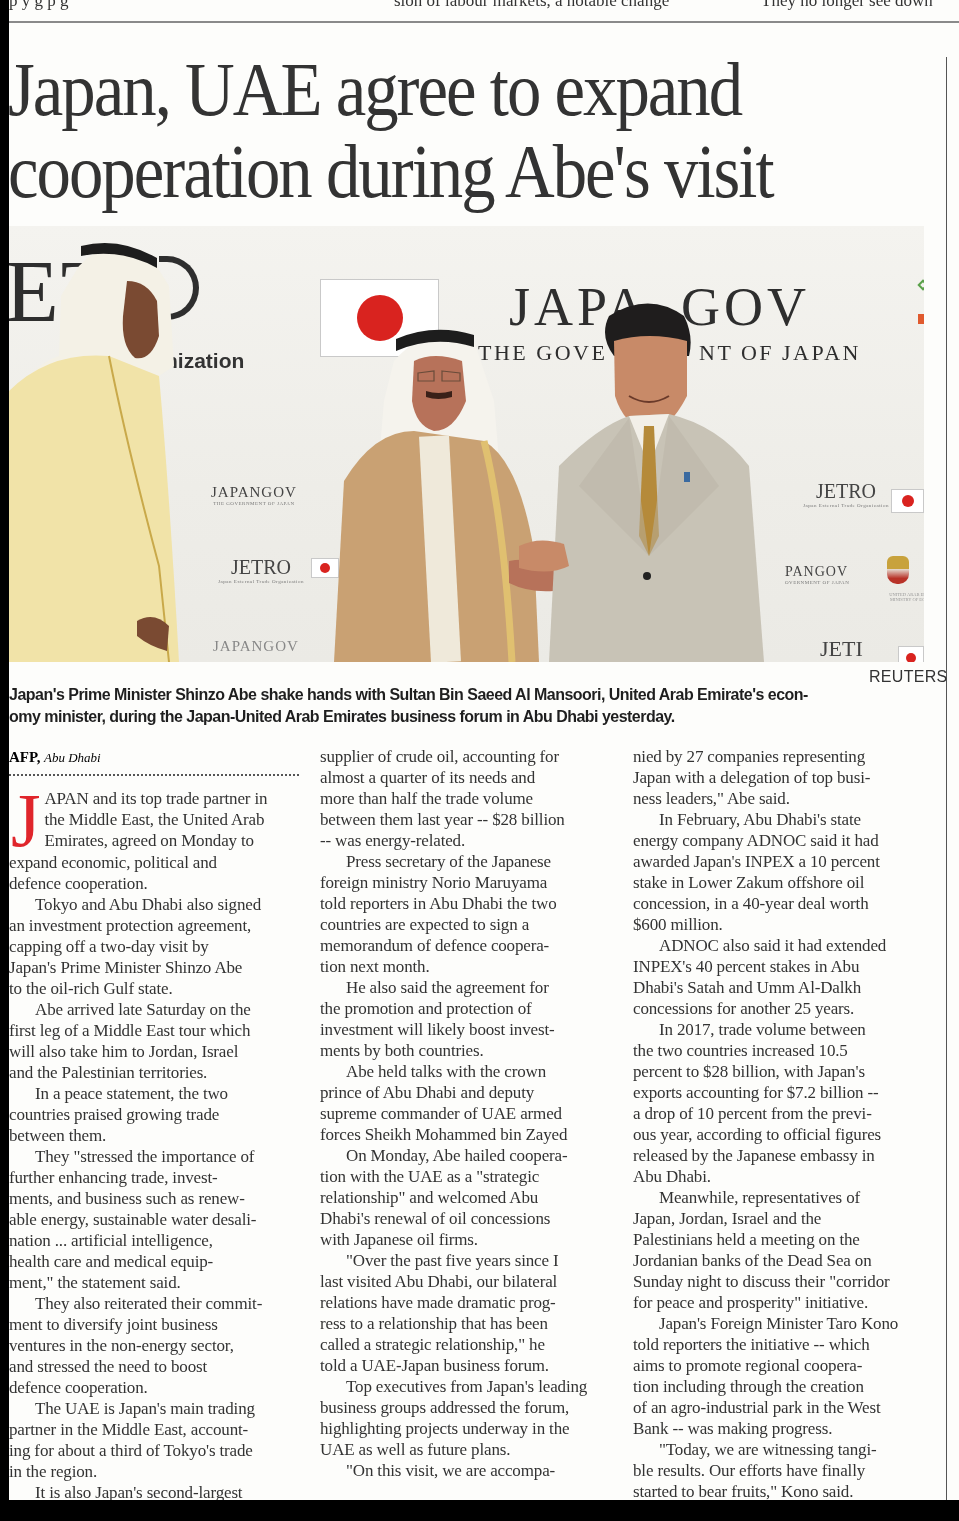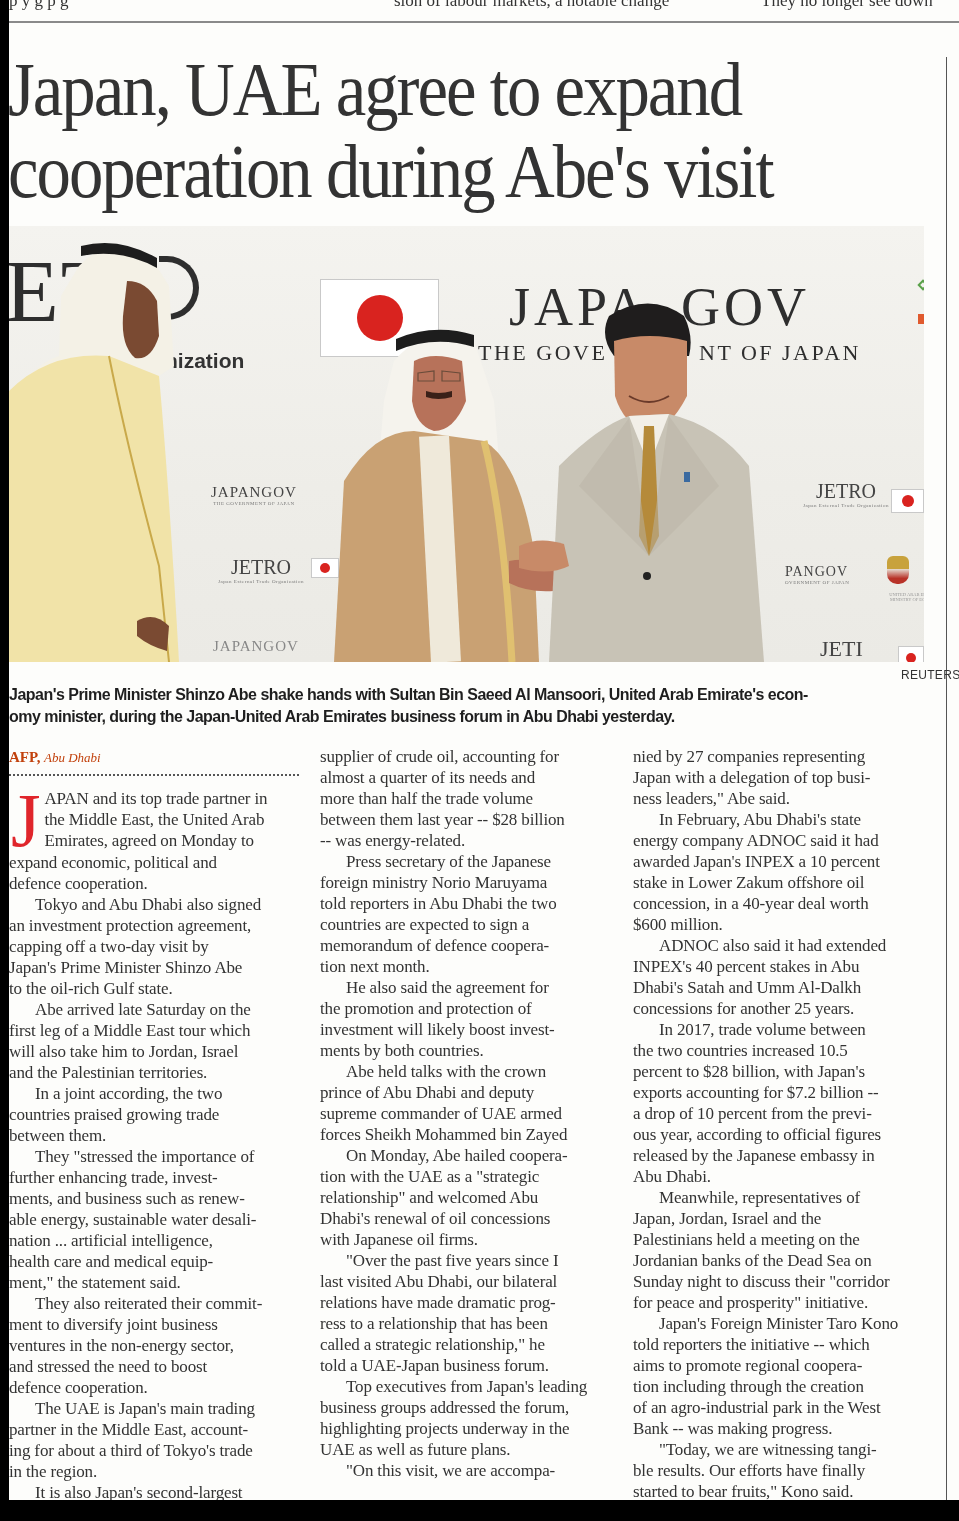--- a/index.html
+++ b/index.html
@@ -46,33 +46,33 @@
     .photo .small-logo .sub { display: block; font-size: 5px; color: #777; letter-spacing: 0.5px; }
     .photo .flagbox {
       position: absolute; background: #fff; border: 1px solid #c9c9c9;
       display: flex; align-items: center; justify-content: center;
     }
     .photo .flagbox i { display: block; border-radius: 50%; background: #d9231f; }
     .person { position: absolute; }
 
     .credit {
       position: absolute; left: 860px; top: 668px; font-family: "Liberation Sans", sans-serif;
-      font-size: 12px; color: #333; letter-spacing: 0.3px; margin-left: 32px;
+      font-size: 16px; color: #333; letter-spacing: 0.3px;
     }
     .caption {
       position: absolute; left: 0; top: 683px; width: 920px;
       font-family: "Liberation Sans", sans-serif; font-weight: bold;
       font-size: 17.2px; line-height: 22px; color: #1f1f1f;
       letter-spacing: -0.55px; transform: scaleX(0.93); transform-origin: left top;
       width: 990px;
     }
 
     
     .byline {
-      position: absolute; left: 0; top: 749px; font-size: 14px; color: #c2410c;
+      position: absolute; left: 0; top: 749px; font-size: 14px; color: #000000;
     }
     .byline .agency { font-weight: bold; font-variant: small-caps; font-size: 15px; }
     .byline .place { font-style: italic; font-size: 13px; }
     .dots {
       position: absolute; left: 0; top: 770px; width: 290px; height: 6px;
       border-bottom: 2px dotted #555;
     }
 
     
     .col {
@@ -229,21 +229,21 @@
       <span class="ln" style="text-indent:0">Japan's Prime Minister Shinzo Abe</span>
       <span class="ln" style="text-indent:0">to the oil-rich Gulf state.</span>
     </p>
     <p>
       <span class="ln">Abe arrived late Saturday on the</span>
       <span class="ln" style="text-indent:0">first leg of a Middle East tour which</span>
       <span class="ln" style="text-indent:0">will also take him to Jordan, Israel</span>
       <span class="ln" style="text-indent:0">and the Palestinian territories.</span>
     </p>
     <p>
-      <span class="ln">In a joint according, the two</span>
+      <span class="ln">In a peace statement, the two</span>
       <span class="ln" style="text-indent:0">countries praised growing trade</span>
       <span class="ln" style="text-indent:0">between them.</span>
     </p>
     <p>
       <span class="ln">They "stressed the importance of</span>
       <span class="ln" style="text-indent:0">further enhancing trade, invest-</span>
       <span class="ln" style="text-indent:0">ments, and business such as renew-</span>
       <span class="ln" style="text-indent:0">able energy, sustainable water desali-</span>
       <span class="ln" style="text-indent:0">nation ... artificial intelligence,</span>
       <span class="ln" style="text-indent:0">health care and medical equip-</span>

